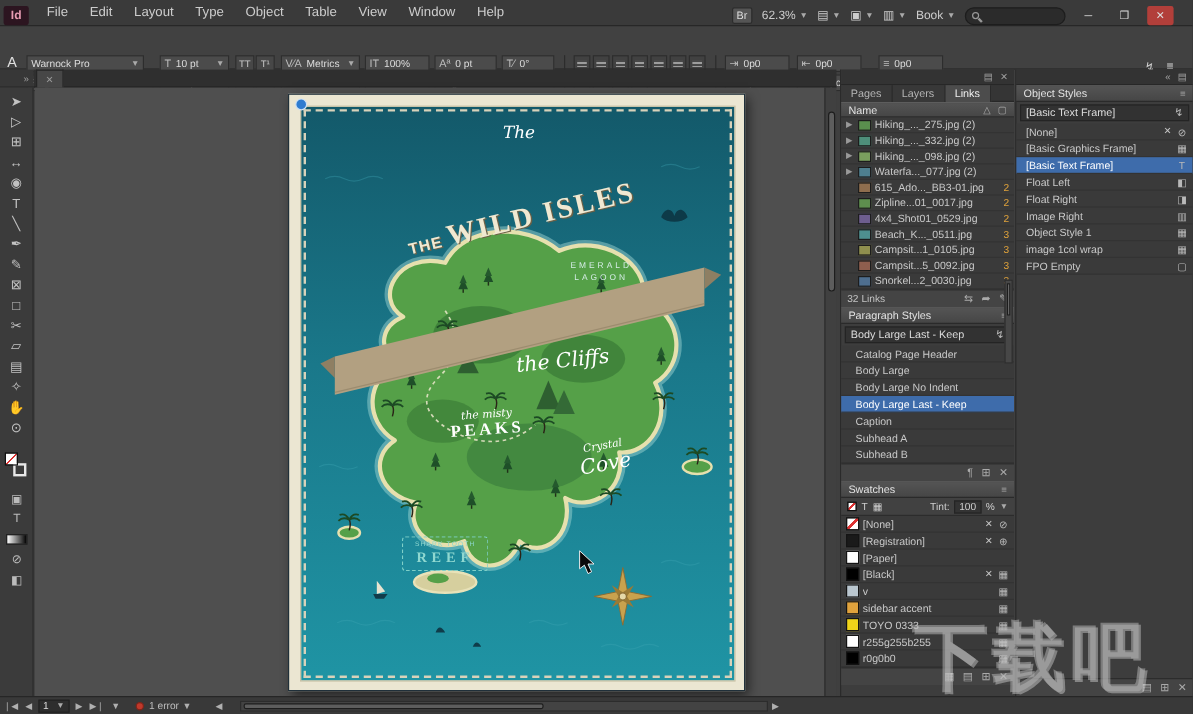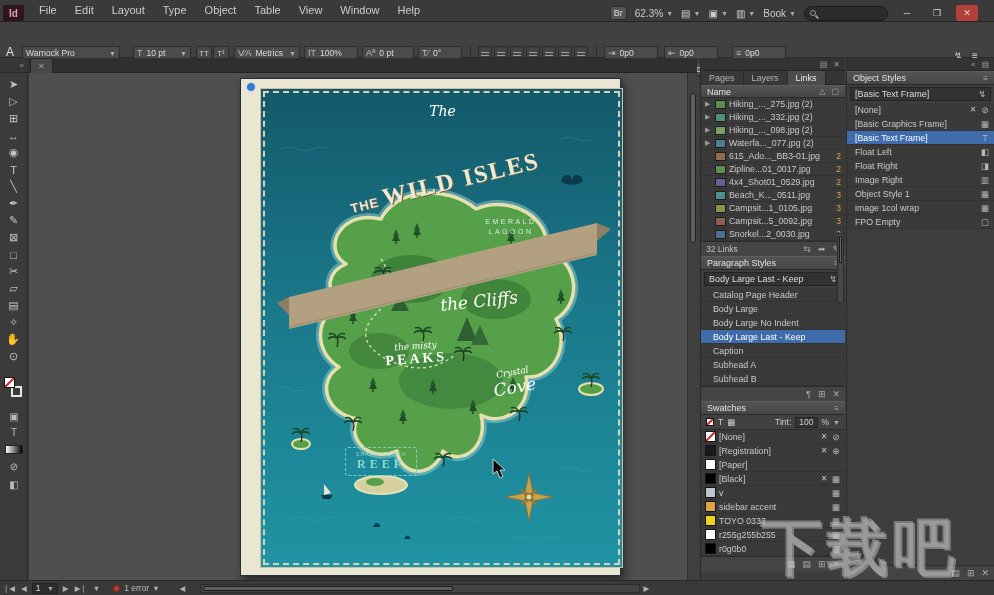--- a/index.html
+++ b/index.html
@@ -53,21 +53,21 @@
   .tool-extra{position:absolute;width:28px;display:flex;align-items:center;justify-content:center;color:#bbb;font-size:10px;height:14px}
   #grad-box{position:absolute;left:5px;top:372px;width:18px;height:9px;background:linear-gradient(90deg,#fff,#000);border:1px solid #222}
 
   
   #pasteboard{position:absolute;left:29px;top:73px;width:658px;height:507px;background:#4f4f4f}
   #vscroll{position:absolute;left:687px;top:73px;width:10px;height:507px;background:#404040;border-left:1px solid #2e2e2e}
   #vscroll .thumb{position:absolute;left:2px;top:20px;width:6px;height:150px;background:#5d5d5d;border-radius:3px}
   #page{position:absolute;left:240px;top:78px;width:381px;height:498px;background:#ebe6d2;
         box-shadow:3px 4px 9px rgba(0,0,0,.55);border:1px solid #20303a}
   #annot{position:absolute;left:246px;top:82px;width:10px;height:10px;border-radius:50%;background:#2f7cd0;border:1px solid #cfe2f5}
-  #water{position:absolute;left:19px;top:9px;width:363px;height:480px;overflow:hidden;
+  #water{position:absolute;left:9px;top:9px;width:363px;height:480px;overflow:hidden;
          background:linear-gradient(180deg,#13596a 0%,#1a788a 45%,#1f94a4 100%);
          border:1px solid #c9c2a6;outline:2px dashed #d8d2ba;outline-offset:-5px}
   #water svg{position:absolute;left:0;top:0}
   .pl{position:absolute;color:#fff;text-align:center}
   #poster-title{left:0;top:14px;width:363px}
   #poster-title .the{font-family:"DejaVu Serif",serif;font-style:italic;font-size:14px}
   #poster-title .big{font-family:"Liberation Serif",serif;font-size:20px;letter-spacing:8px;margin-top:1px}
   #lbl-lagoon{left:205px;top:128px;width:90px;font-size:7px;letter-spacing:2.5px;color:#d5ece6;line-height:10px}
   #lbl-cliffs{left:168px;top:202px;width:100px;font-family:"DejaVu Serif",serif;font-style:italic;
               font-size:17px;transform:rotate(-6deg)}

